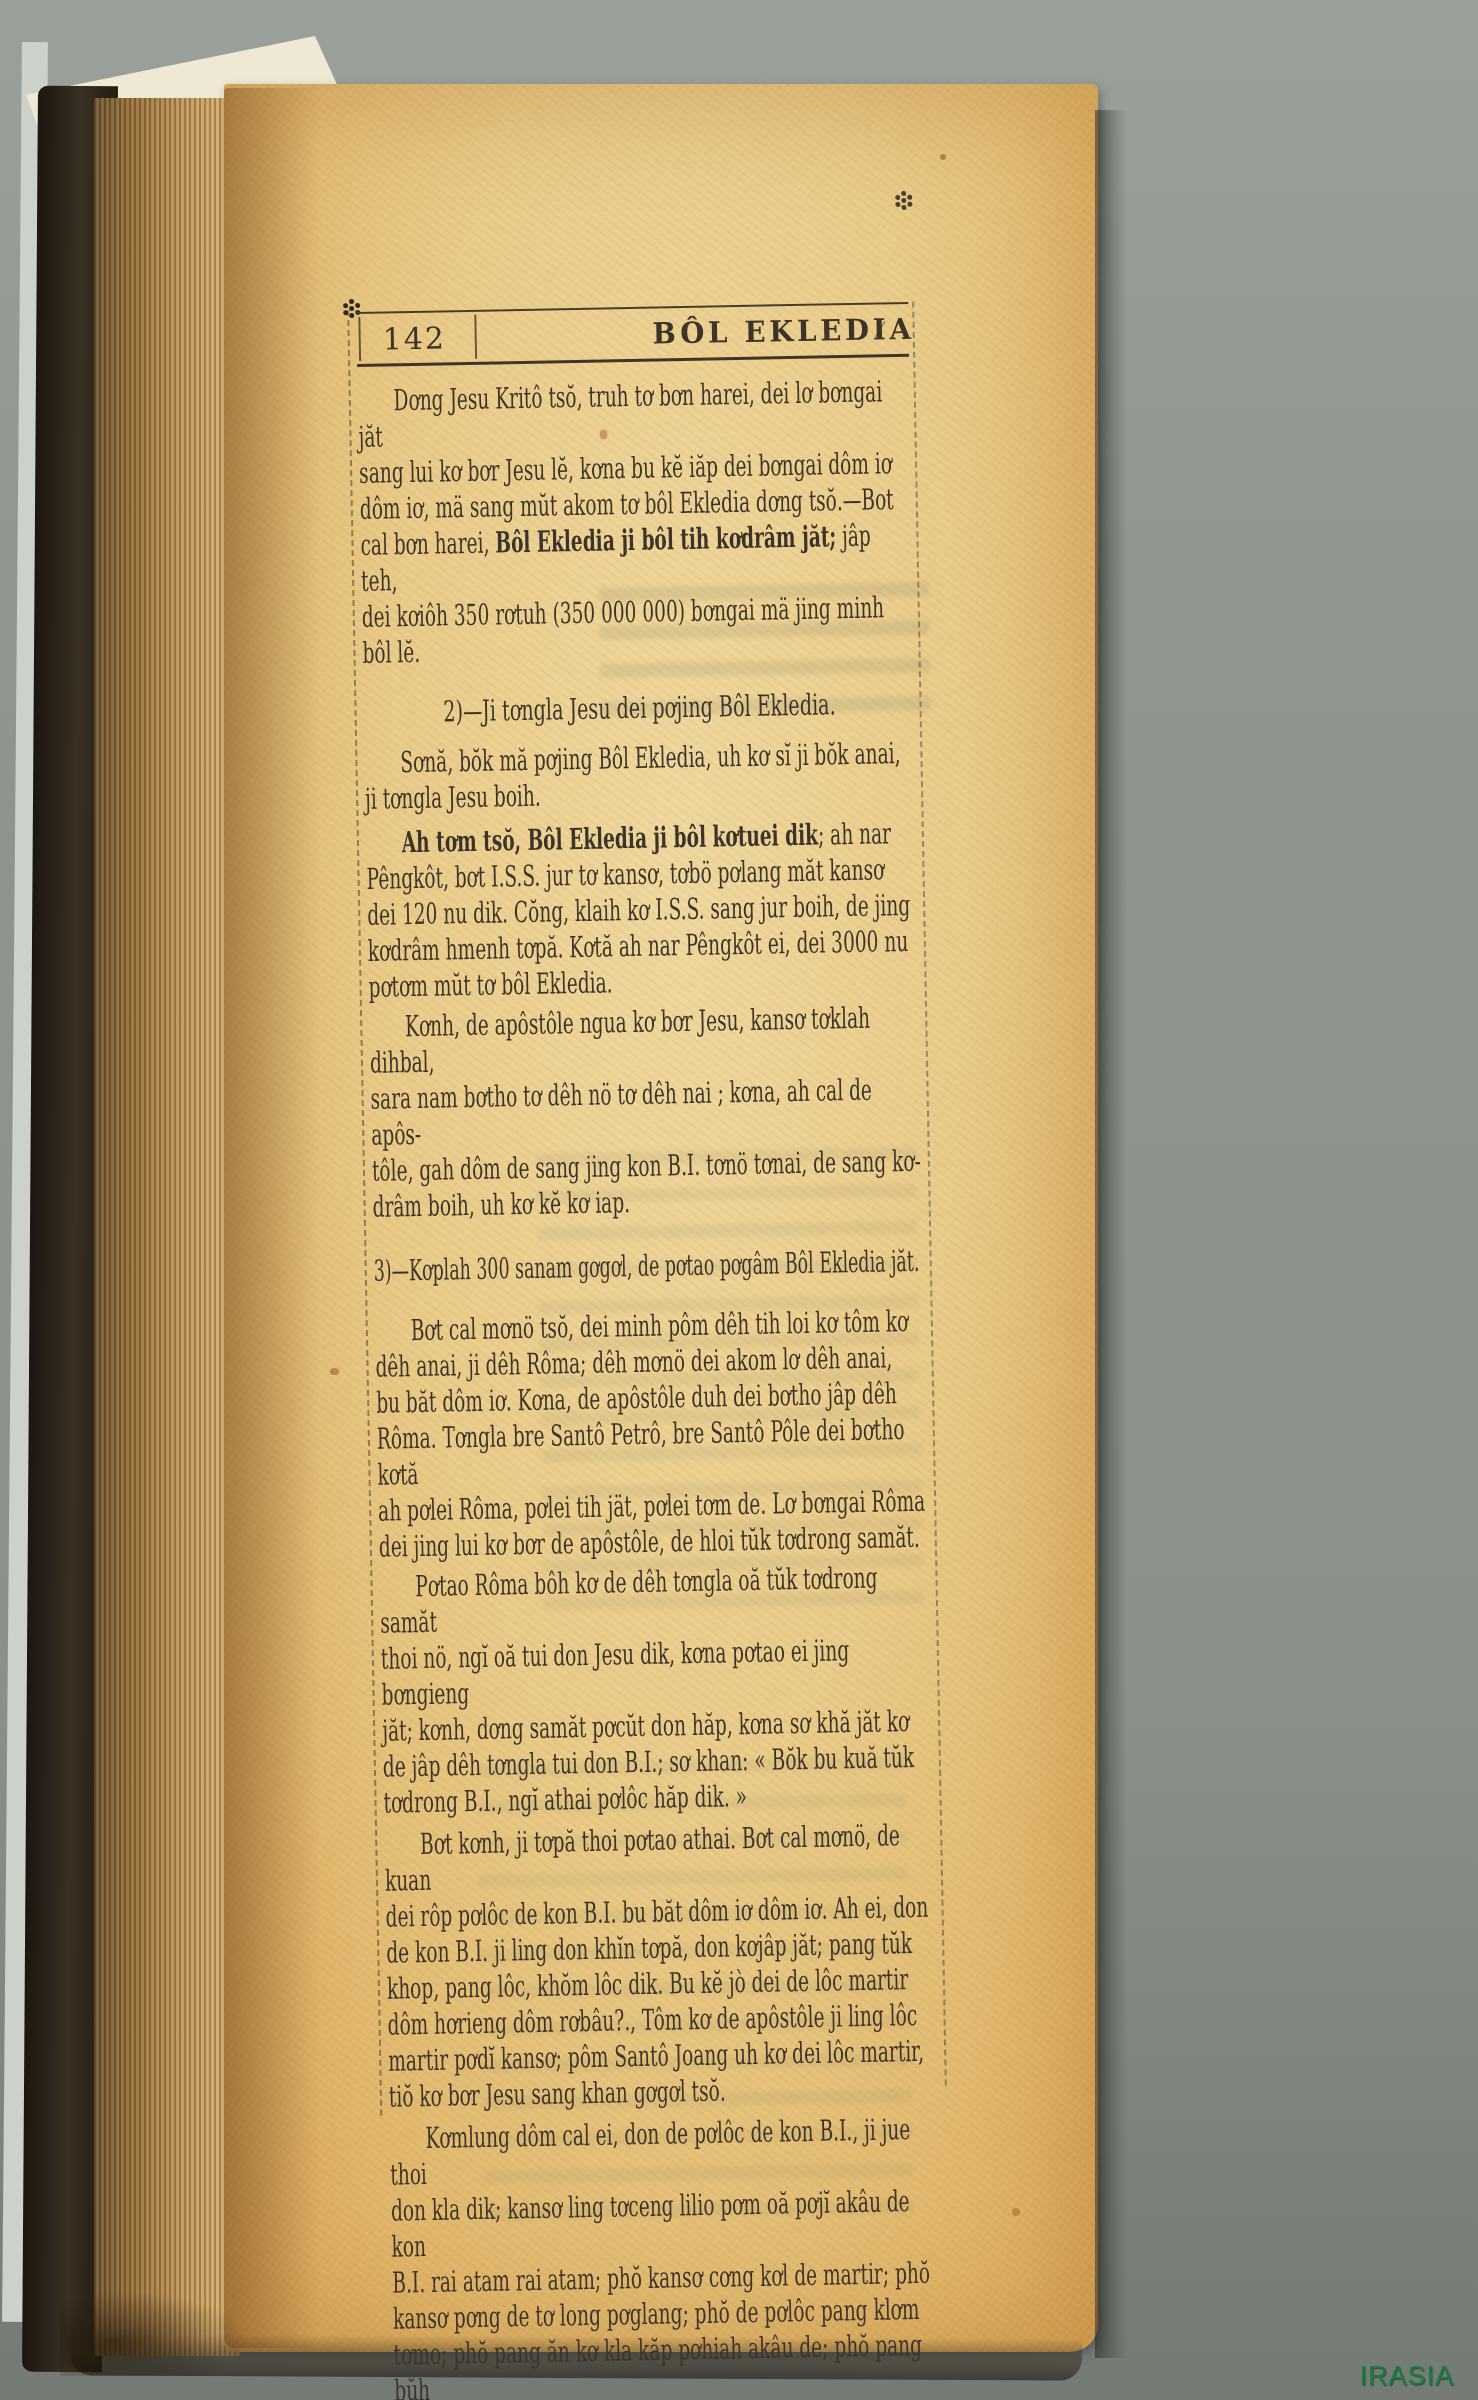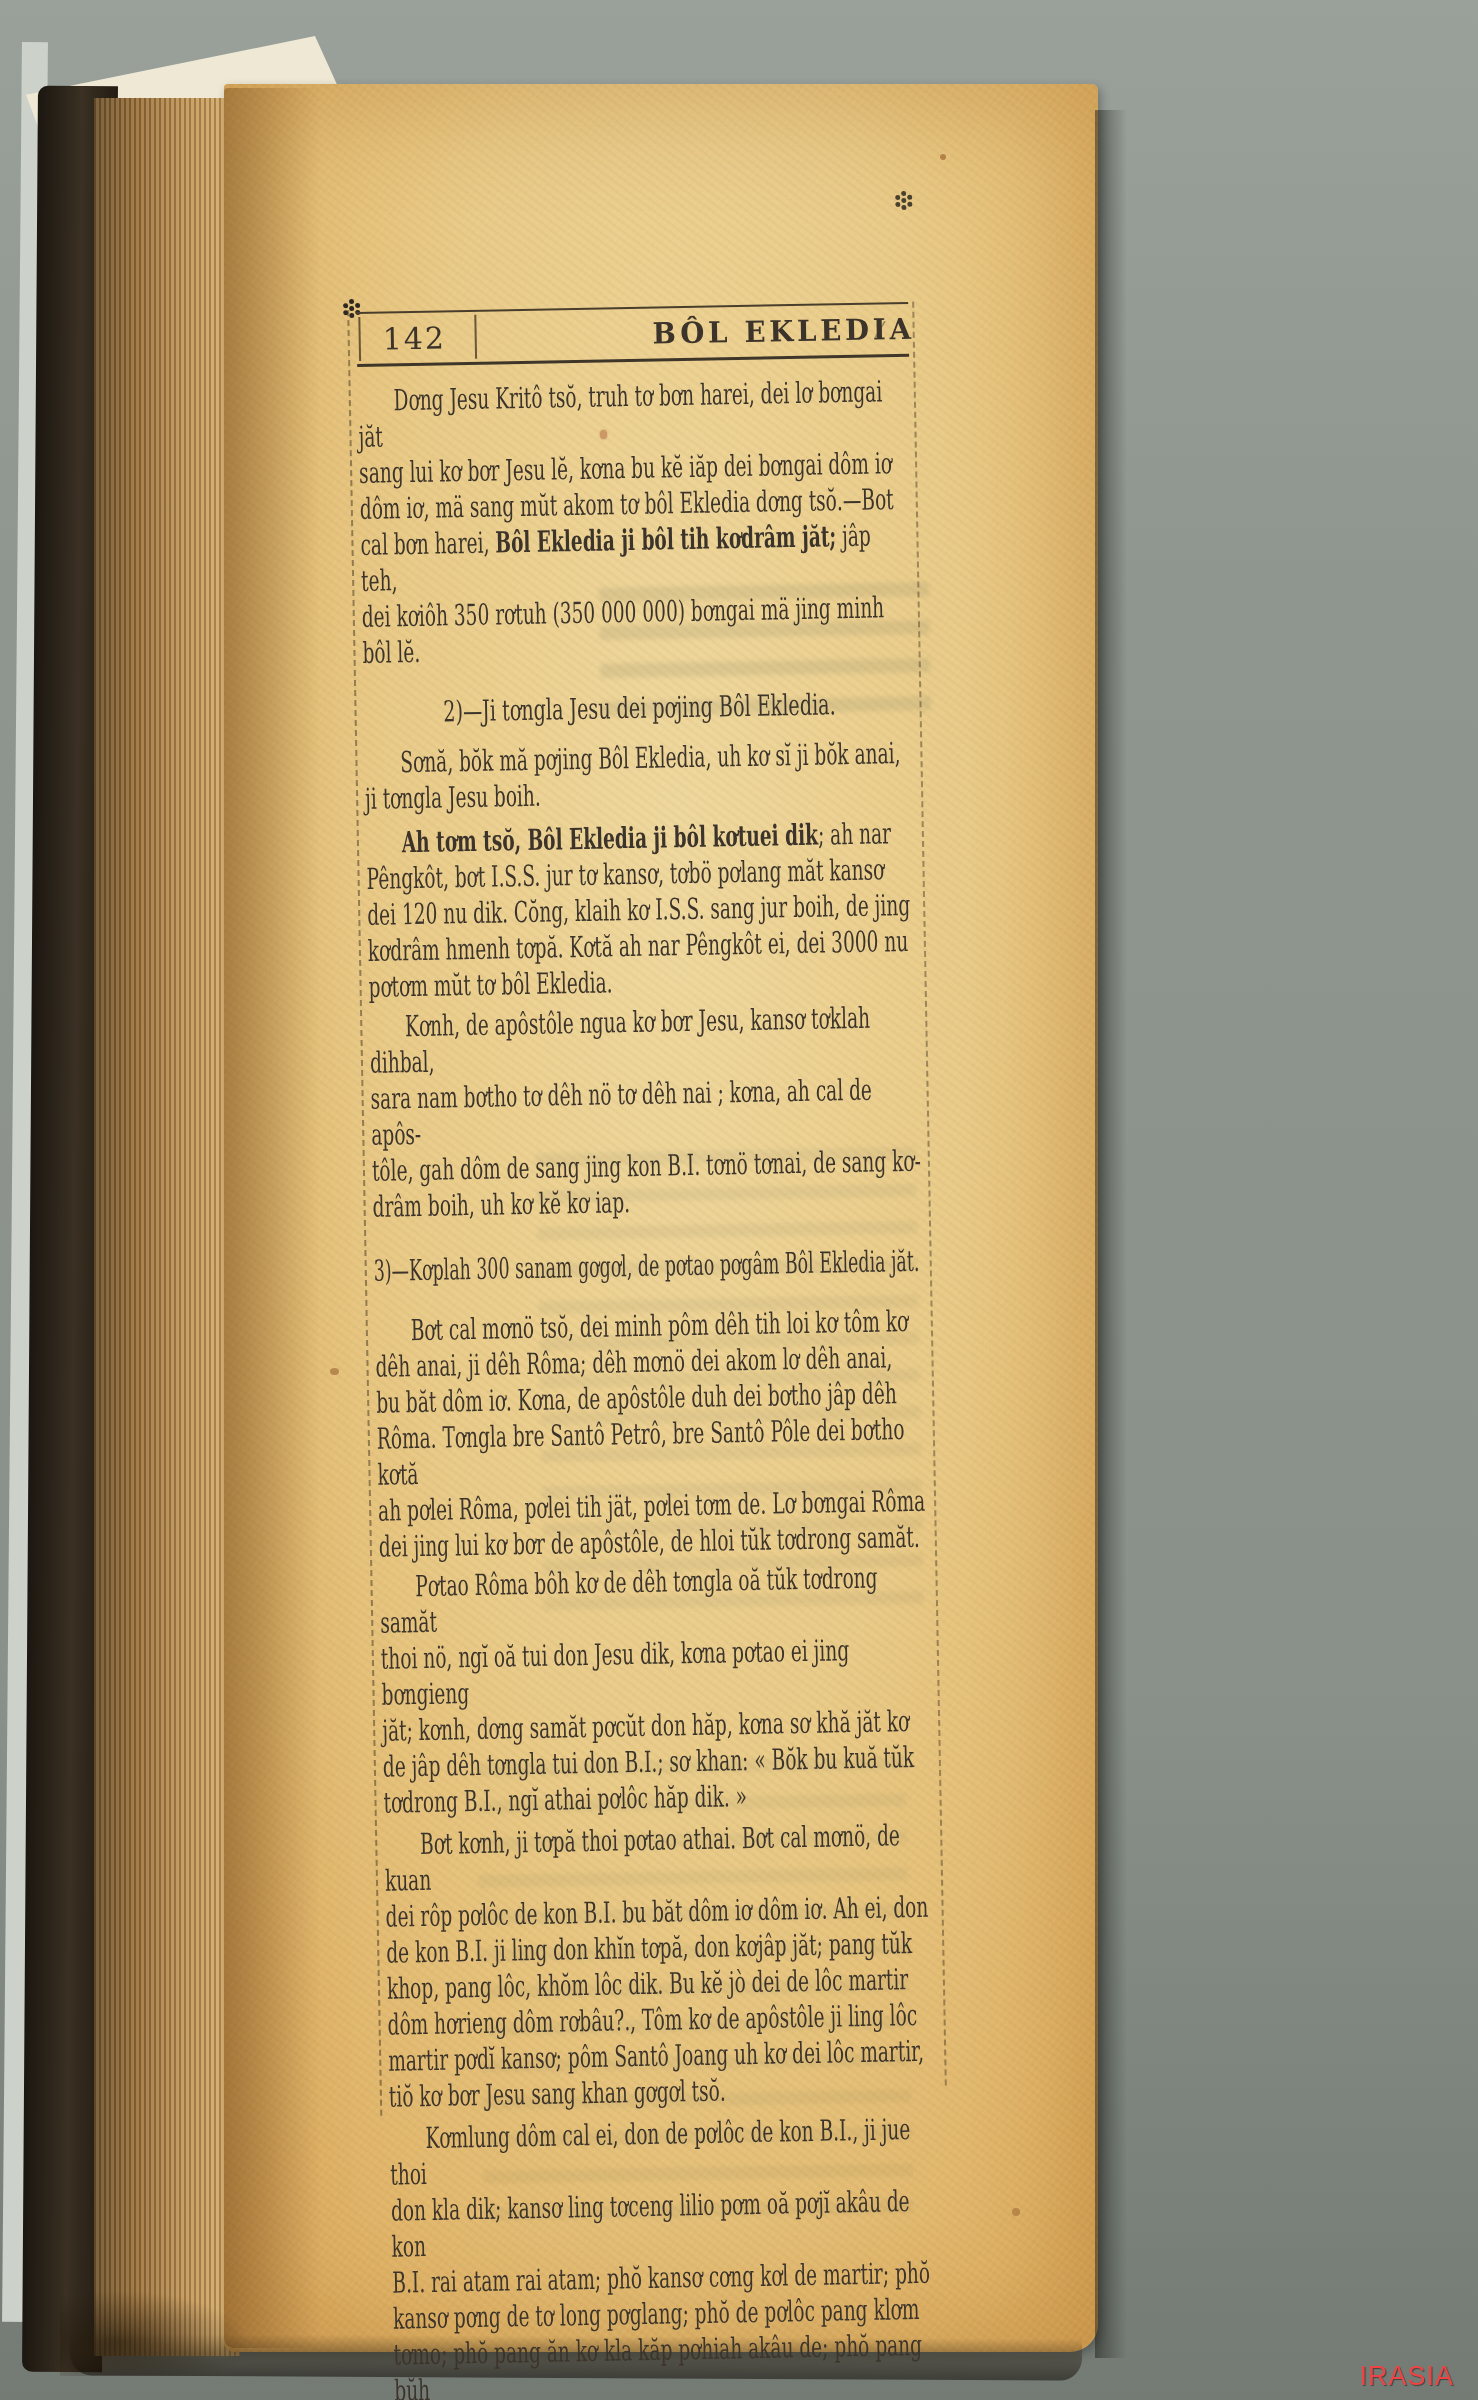--- a/index.html
+++ b/index.html
@@ -84,21 +84,21 @@
   .b { font-weight:bold; }
   .mt16{margin-top:16px;} .mt24{margin-top:24px;} .mt14{margin-top:14px;}
   .mt8{margin-top:8px;} .mt4{margin-top:4px;} .mt6{margin-top:6px;}
   .h2 { font-size:29px; line-height:36px; text-align:center; white-space:pre-line;
     transform:scaleX(.66); transform-origin:0 0; width:151.5%; margin:24px 0 0; }
   .h3 { font-size:29px; line-height:36px; white-space:nowrap;
     transform:scaleX(.60); transform-origin:0 0; width:166%; margin:28px 0 0; }
 
   .watermark { position:absolute; right:24px; bottom:8px;
     font-family:"Liberation Sans", sans-serif; font-size:27px; letter-spacing:1px;
-    color:#ef4444; text-shadow:1px 1px 1px rgba(0,0,0,.45);margin-top:11px; }
+    color:#15803d; text-shadow:1px 1px 1px rgba(0,0,0,.45);margin-top:11px; }
 </style>
 </head>
 <body>
 
 <div class="edge-white-strip"></div>
 <div class="white-wedge"></div>
 <div class="book-cover"></div>
 <div class="page-stack"></div>
 <div class="page"></div>
 <div class="gutter-shadow"></div>

